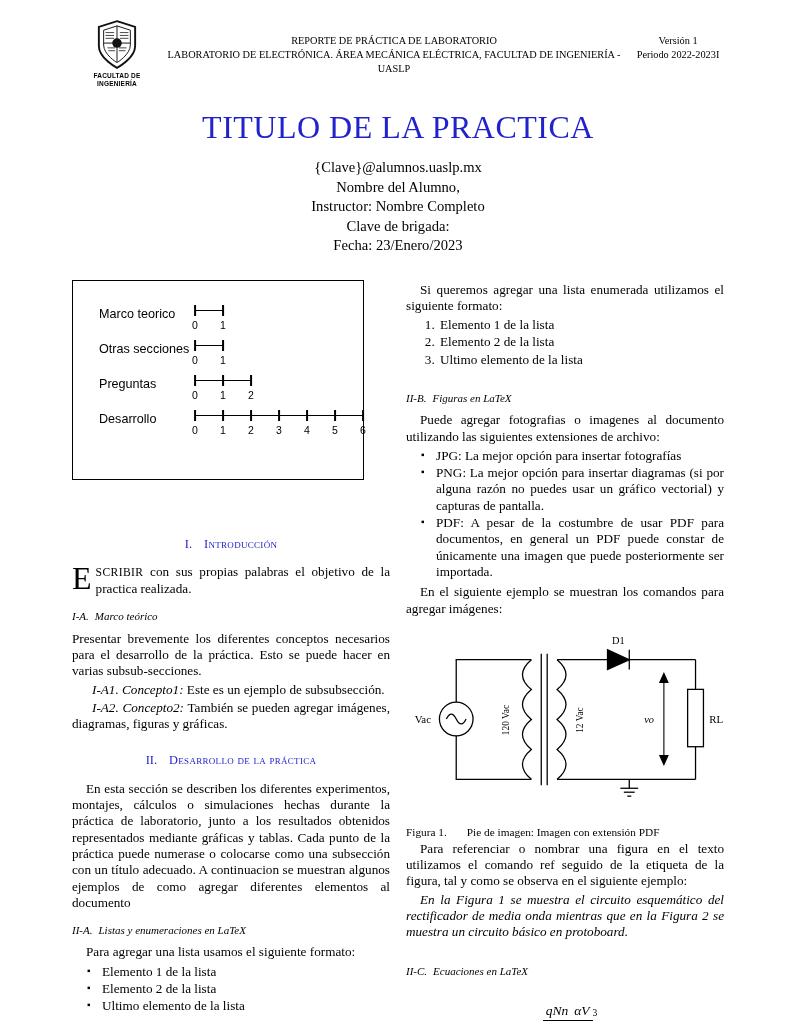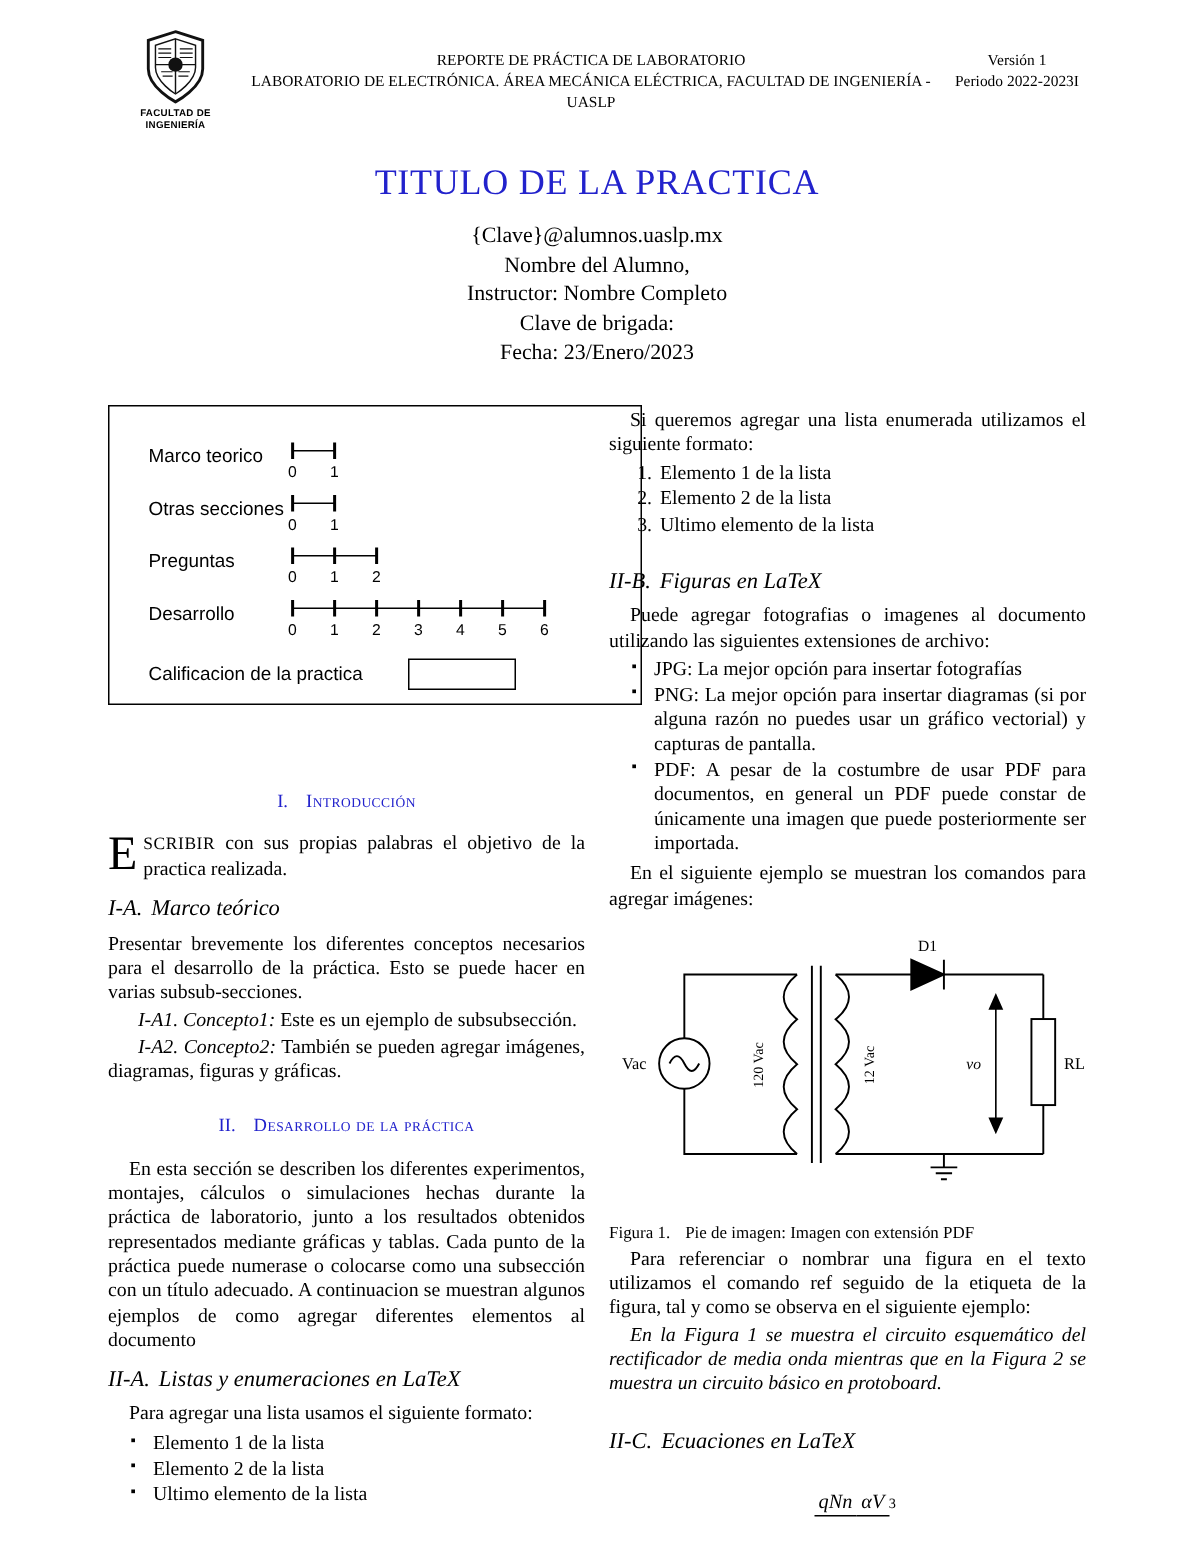--- a/index.html
+++ b/index.html
@@ -12,69 +12,69 @@
   .page { width: 794px; height: 1028px; padding: 20px 70px 0 72px; position: relative; }
 
   
   .doc-header { display: flex; align-items: flex-start; }
   .logo { width: 78px; flex: 0 0 78px; display: flex; flex-direction: column; align-items: center; margin-left: 6px; }
   .logo-text { font-family: "Liberation Sans", sans-serif; font-size: 6.5px; font-weight: bold; text-align: center; line-height: 7.5px; margin-top: 2px; letter-spacing: 0.2px; }
   .header-center { flex: 1; text-align: center; font-size: 10.3px; line-height: 14px; padding-top: 14px; }
   .header-right { flex: 0 0 92px; text-align: center; font-size: 10.3px; line-height: 14px; padding-top: 14px; }
 
   
-  .title { color: var(--accent); text-align: center; font-weight: 400; font-size: 24px; letter-spacing: 0.5px; margin-top: 22px; }
+  .title { color: var(--accent); text-align: center; font-weight: 400; font-size: 32px; letter-spacing: 0.5px; margin-top: 22px; }
   .authors { text-align: center; font-size: 14.6px; line-height: 19.5px; margin-top: 12px; }
 
   
   .columns { display: flex; gap: 16px; margin-top: 24px; }
   .col { width: 318px; font-size: 13.2px; line-height: 16.3px; text-align: justify; }
   .col p { text-indent: 14px; margin: 2px 0; }
   .col p.noindent { text-indent: 0; }
   .col p.pp { text-indent: 20px; }
   .italic-p { font-style: italic; }
 
   
-  .rubric-box { border: 1.6px solid #000; width: 356px; height: 200px; padding: 24px 20px 14px 26px; font-family: "Liberation Sans", sans-serif; }
+  .rubric-box { border: 1.6px solid #000; width: 292px; height: 200px; padding: 24px 20px 14px 26px; font-family: "Liberation Sans", sans-serif; }
   .rubric-row { display: flex; align-items: flex-start; margin-bottom: 8px; height: 27px; }
   .rubric-label { width: 96px; flex: 0 0 96px; font-size: 12.6px; margin-top: 1px; }
   .scale { position: relative; height: 27px; flex: 1; margin-top: 0; }
   .scale-line { position: absolute; top: 5px; left: 0; height: 1.3px; background: #000; }
   .tick { position: absolute; top: 0; transform: translateX(-50%); text-align: center; }
   .tick-mark { width: 1.3px; height: 11px; background: #000; margin: 0 auto; }
   .tick-num { font-size: 10.5px; margin-top: 1px; }
   .grade-row { display: flex; align-items: center; margin-top: 12px; }
   .grade-label { font-size: 12.6px; }
   .grade-box { width: 72px; height: 21px; border: 1.4px solid #000; margin-left: 30px; }
 
   
   .sec-heading { color: var(--accent); font-weight: 400; font-size: 12.4px; text-align: center; margin: 20px 0 12px; }
   .sec-heading .num { margin-right: 12px; }
   .sec-heading .sc { font-variant: small-caps; letter-spacing: 0.3px; }
   .sec-heading.first { margin-top: 56px; }
-  .subsec { font-style: italic; font-weight: 400; font-size: 15px; text-align: left; margin: 11px 0 6px; }
+  .subsec { font-style: italic; font-weight: 400; font-size: 11px; text-align: left; margin: 11px 0 6px; }
   .subsec .num { margin-right: 6px; }
   .subsec.roomy { margin-top: 22px; }
 
   
   .dropcap { float: left; font-size: 32px; line-height: 27px; padding: 1px 4px 0 0; }
   .lead-caps { font-size: 11.6px; letter-spacing: 0.4px; }
 
   
   ul.squares { list-style: none; margin: 3px 0 4px; padding-left: 30px; }
   ul.squares li { position: relative; text-align: justify; margin-bottom: 1px; }
   ul.squares li::before { content: "▪"; position: absolute; left: -15px; top: -1px; font-size: 10px; }
   ol.enum { margin: 3px 0 4px; padding-left: 32px; }
   ol.enum li { text-align: justify; margin-bottom: 1px; padding-left: 2px; }
 
   
   figure.circuit-fig { margin: 16px 0 0; text-align: center; }
   figure.circuit-fig svg { display: block; margin: 0 auto; }
   figcaption { text-align: left; font-size: 11.3px; line-height: 14px; margin-top: 14px; }
-  figcaption .cap-label { margin-right: 10px; }
+  figcaption .cap-label { margin-right: 20px; }
   svg text { font-family: "Liberation Serif", serif; }
 
   
   .eq-wrap { position: relative; display: flex; justify-content: center; align-items: center; margin-top: 10px; height: 46px; }
   .eq { display: inline-flex; align-items: center; font-style: italic; font-size: 14px; }
   .eq .gap { width: 5px; }
   .frac { display: inline-flex; flex-direction: column; text-align: center; font-size: 13.5px; line-height: 1.2; }
   .frac .num { border-bottom: 1px solid #000; padding: 0 3px 1px; }
   .outer-exp { font-size: 9.5px; align-self: flex-start; margin-top: 2px; font-style: normal; }
 </style>
@@ -195,24 +195,20 @@
               </div>
               <div class="tick" style="left: 140px;">
                 <div class="tick-mark"></div>
                 <div class="tick-num">5</div>
               </div>
               <div class="tick" style="left: 168px;">
                 <div class="tick-mark"></div>
                 <div class="tick-num">6</div>
               </div>
             </div>
-        </div>
-        <div class="grade-row">
-          <div class="grade-label">Calificacion de la practica</div>
-          <div class="grade-box"></div>
         </div>
       </div>
 
       <h2 class="sec-heading first">
         <span class="num">I.</span><span class="sc">Introducción</span>
       </h2>
 
       <p class="noindent">
         <span class="dropcap">E</span><span class="lead-caps">SCRIBIR</span><span> con sus propias palabras el objetivo de la practica realizada.</span>
       </p>

